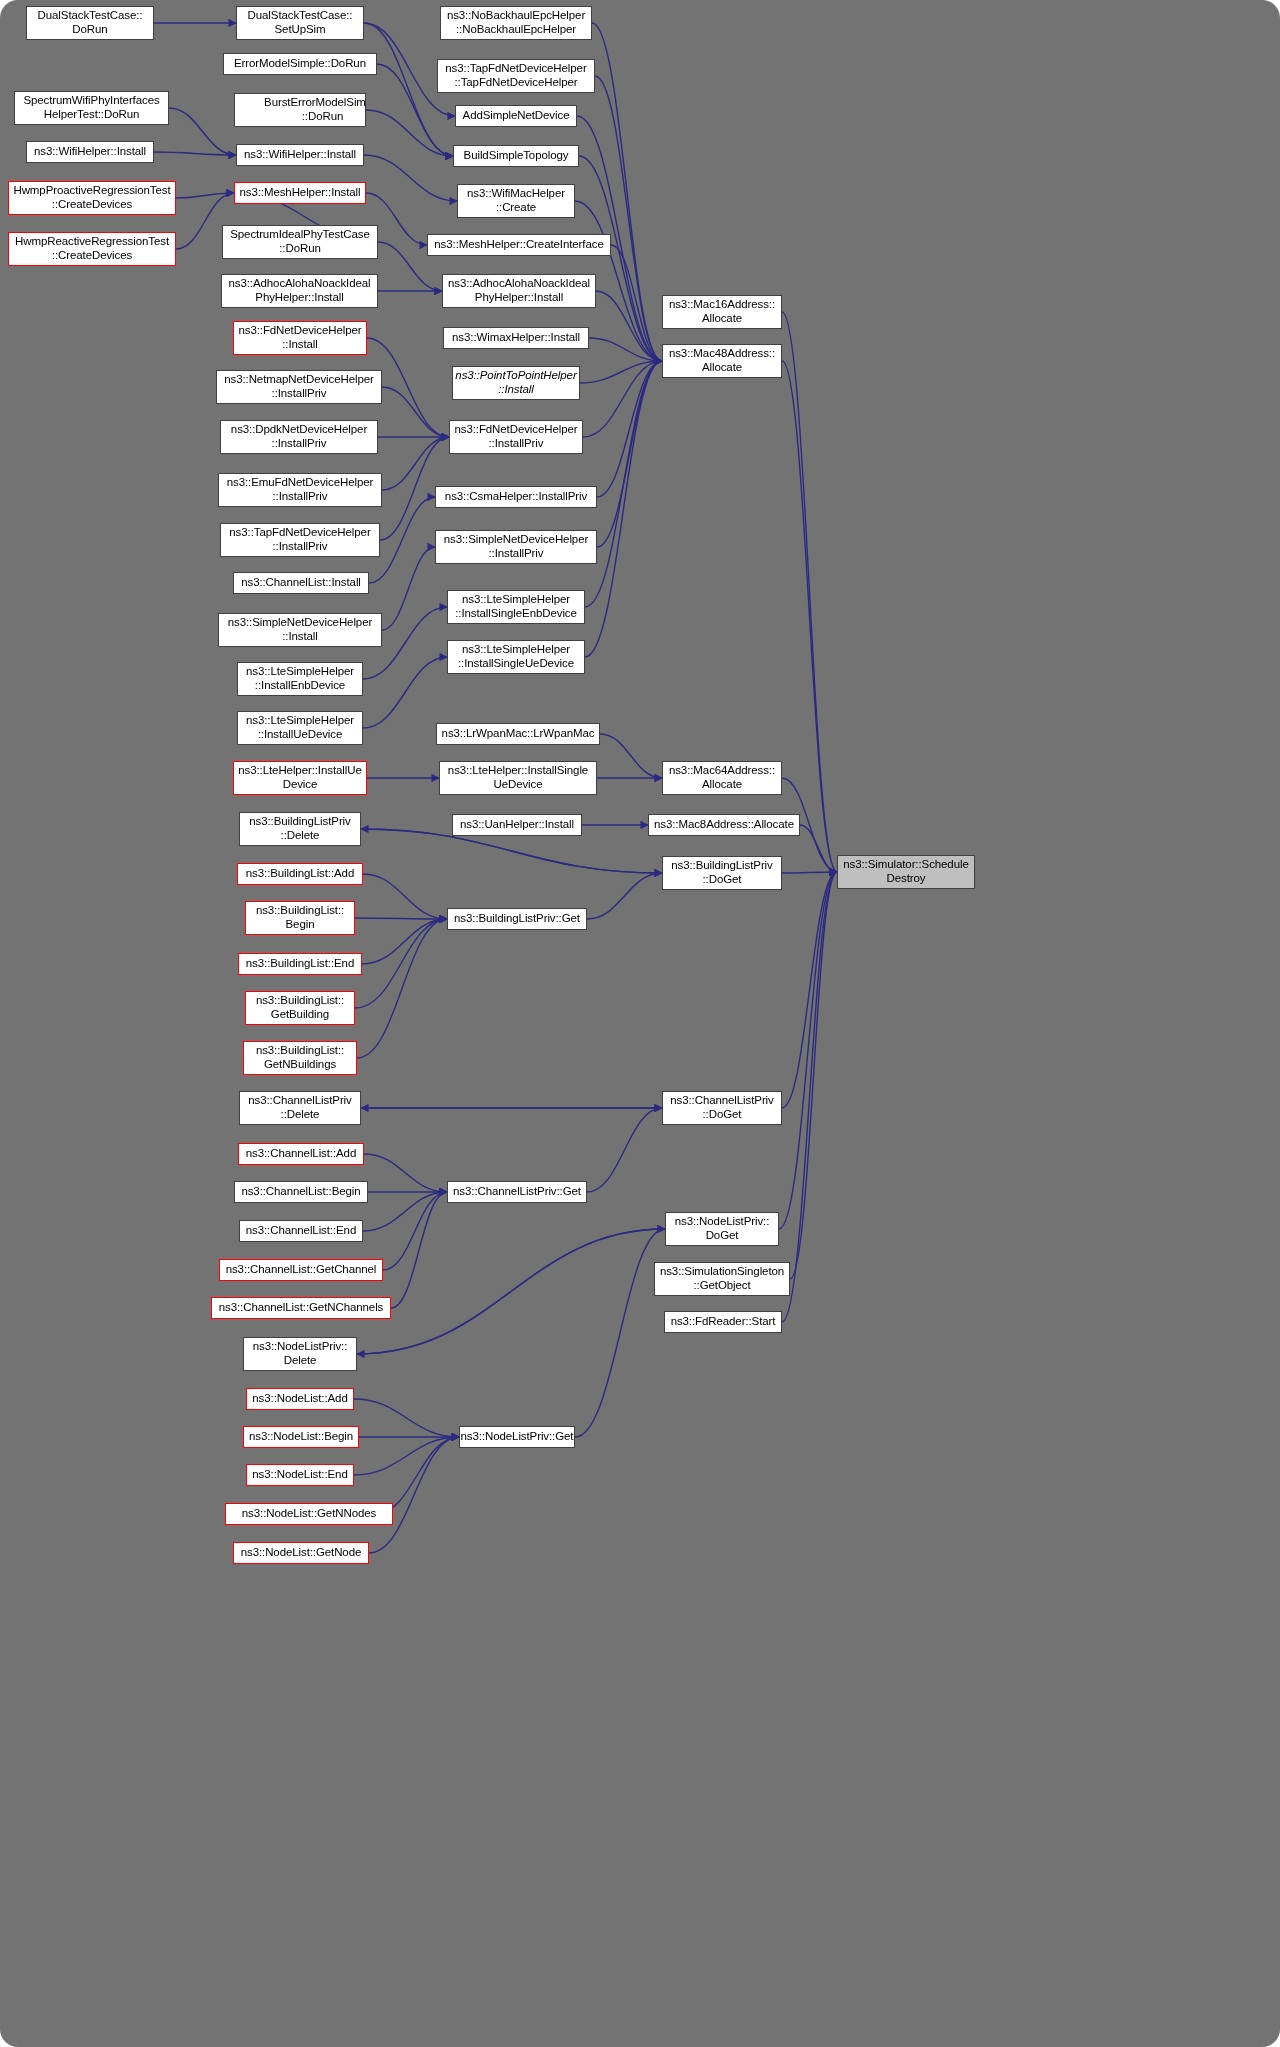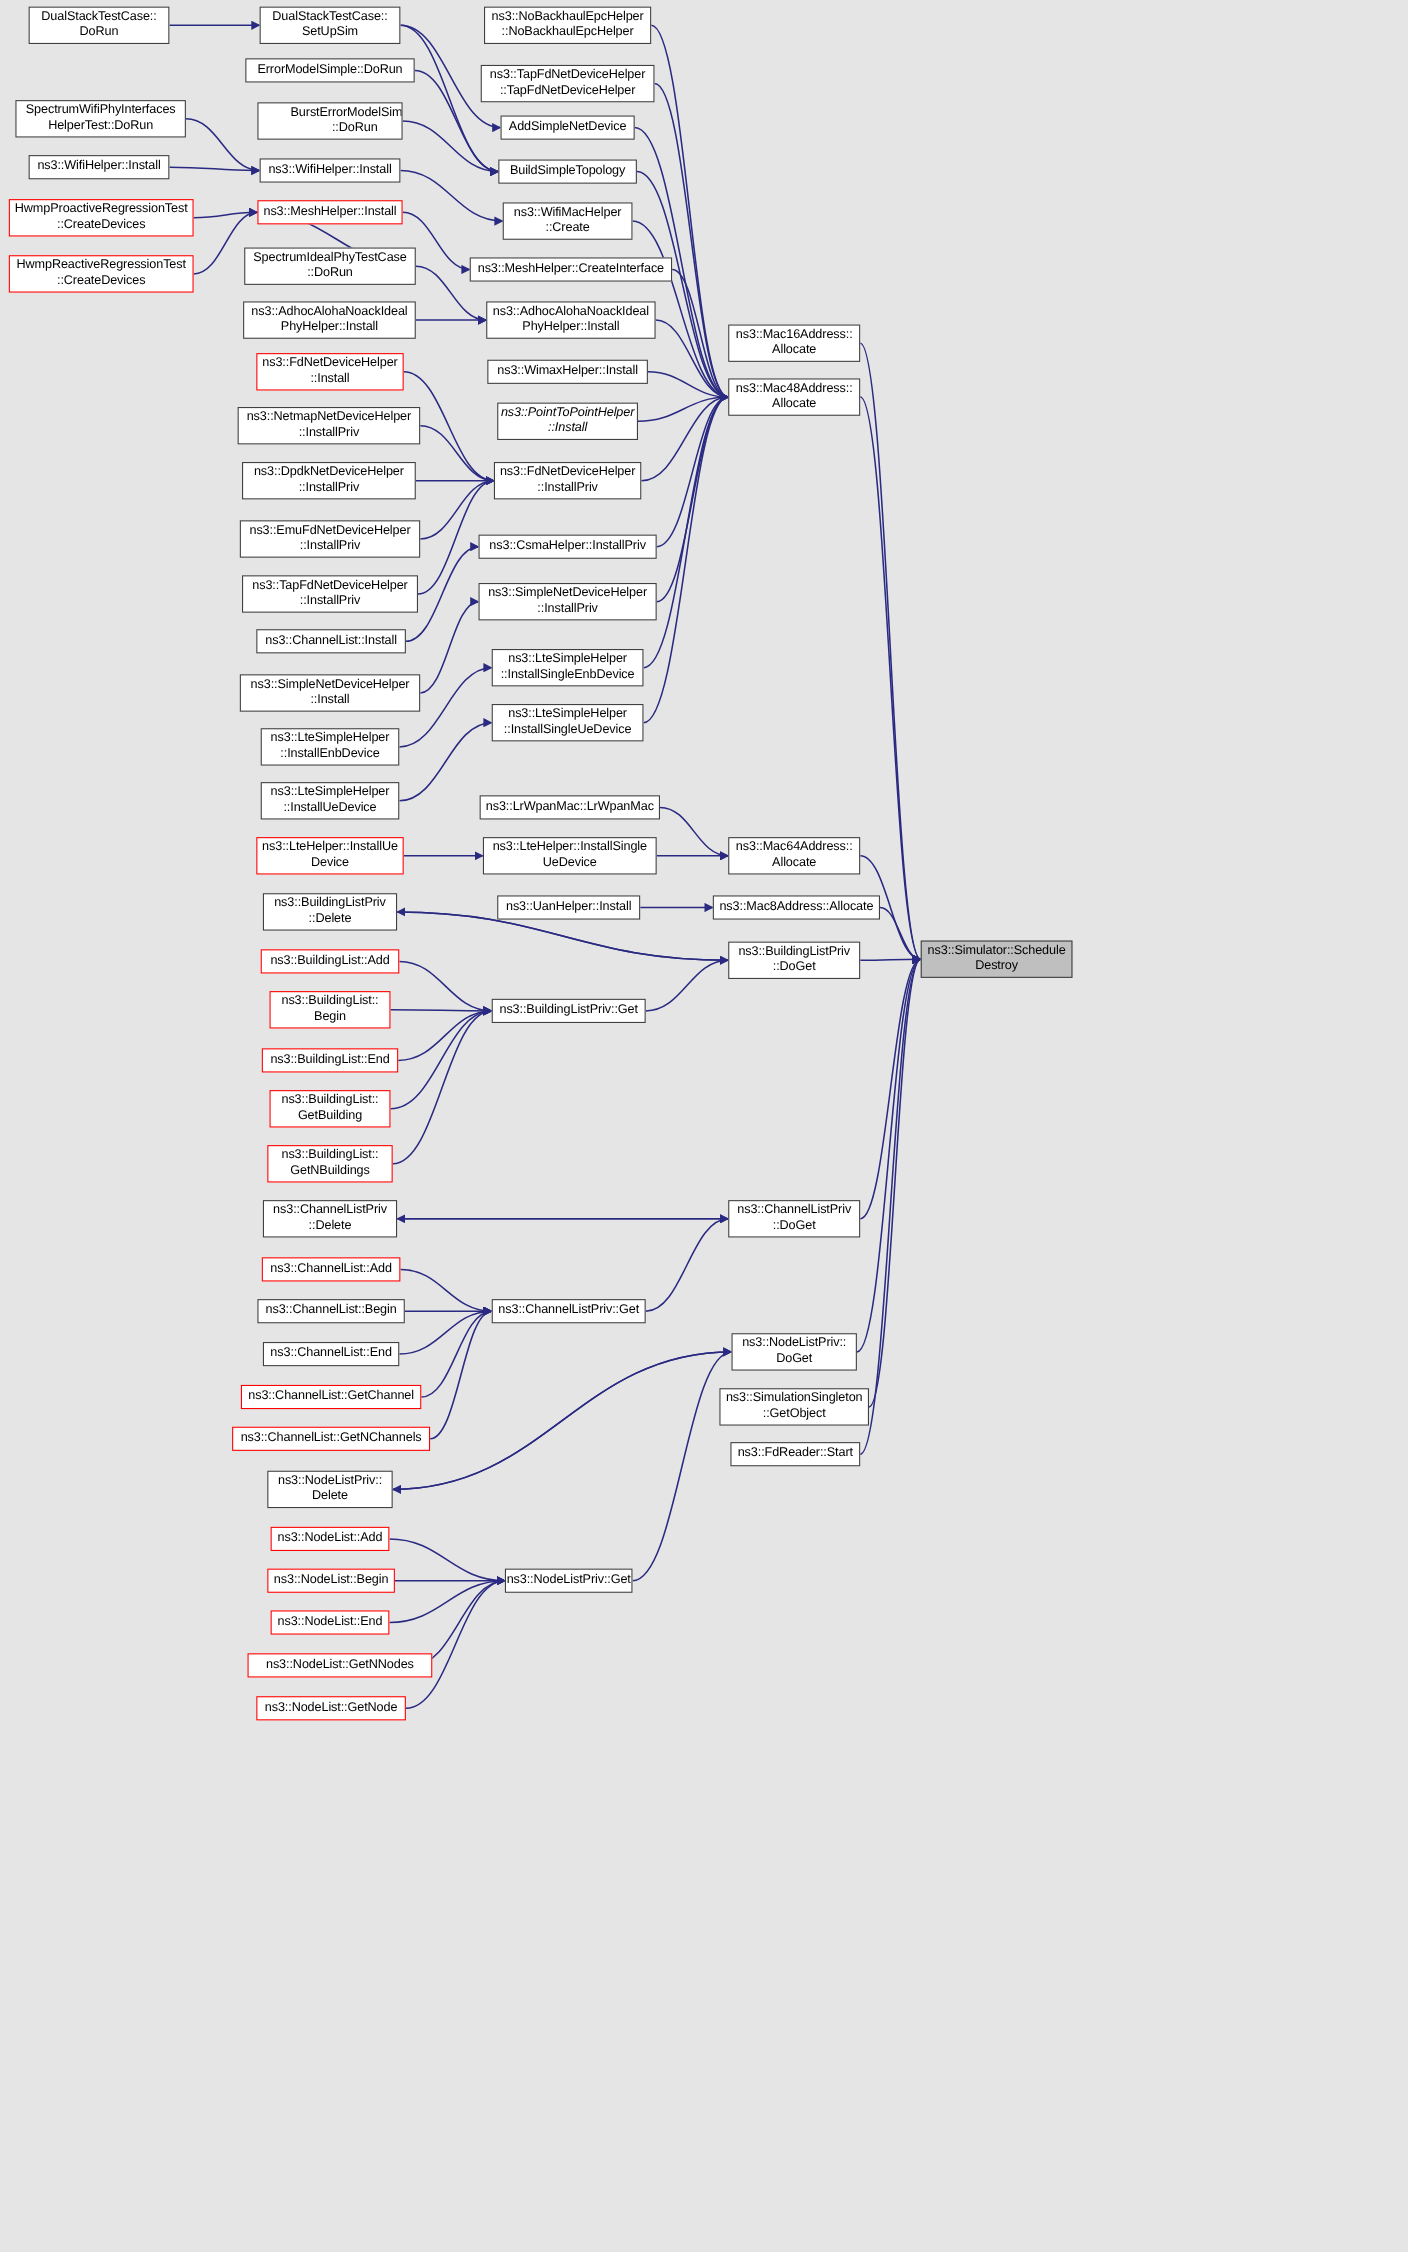--- a/index.html
+++ b/index.html
@@ -6,22 +6,23 @@
   html, body {
     margin: 0;
     padding: 0;
     background: #ffffff;
     font-family: "Liberation Sans", sans-serif;
   }
   #canvas {
     position: relative;
     width: 1280px;
     height: 2047px;
-    background: #e5e5e5;
+    background: #737373;
     overflow: hidden;
+    border-radius: 18px;
   }
   svg.edges {
     position: absolute;
     left: 0;
     top: 0;
     width: 1280px;
     height: 2047px;
     pointer-events: none;
   }
   .node {

